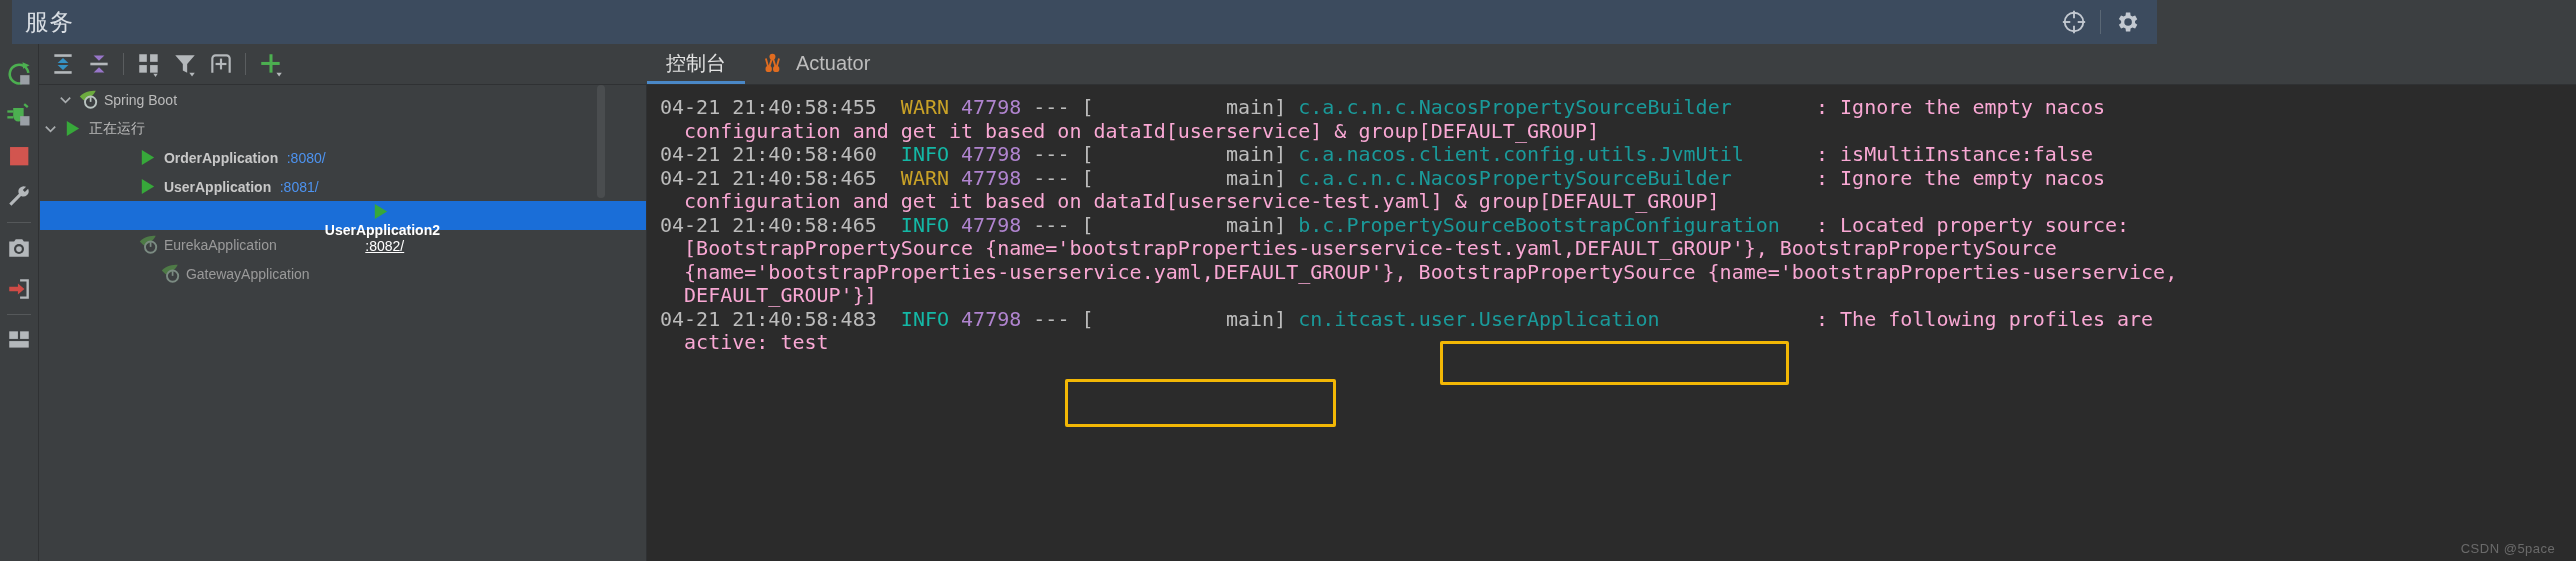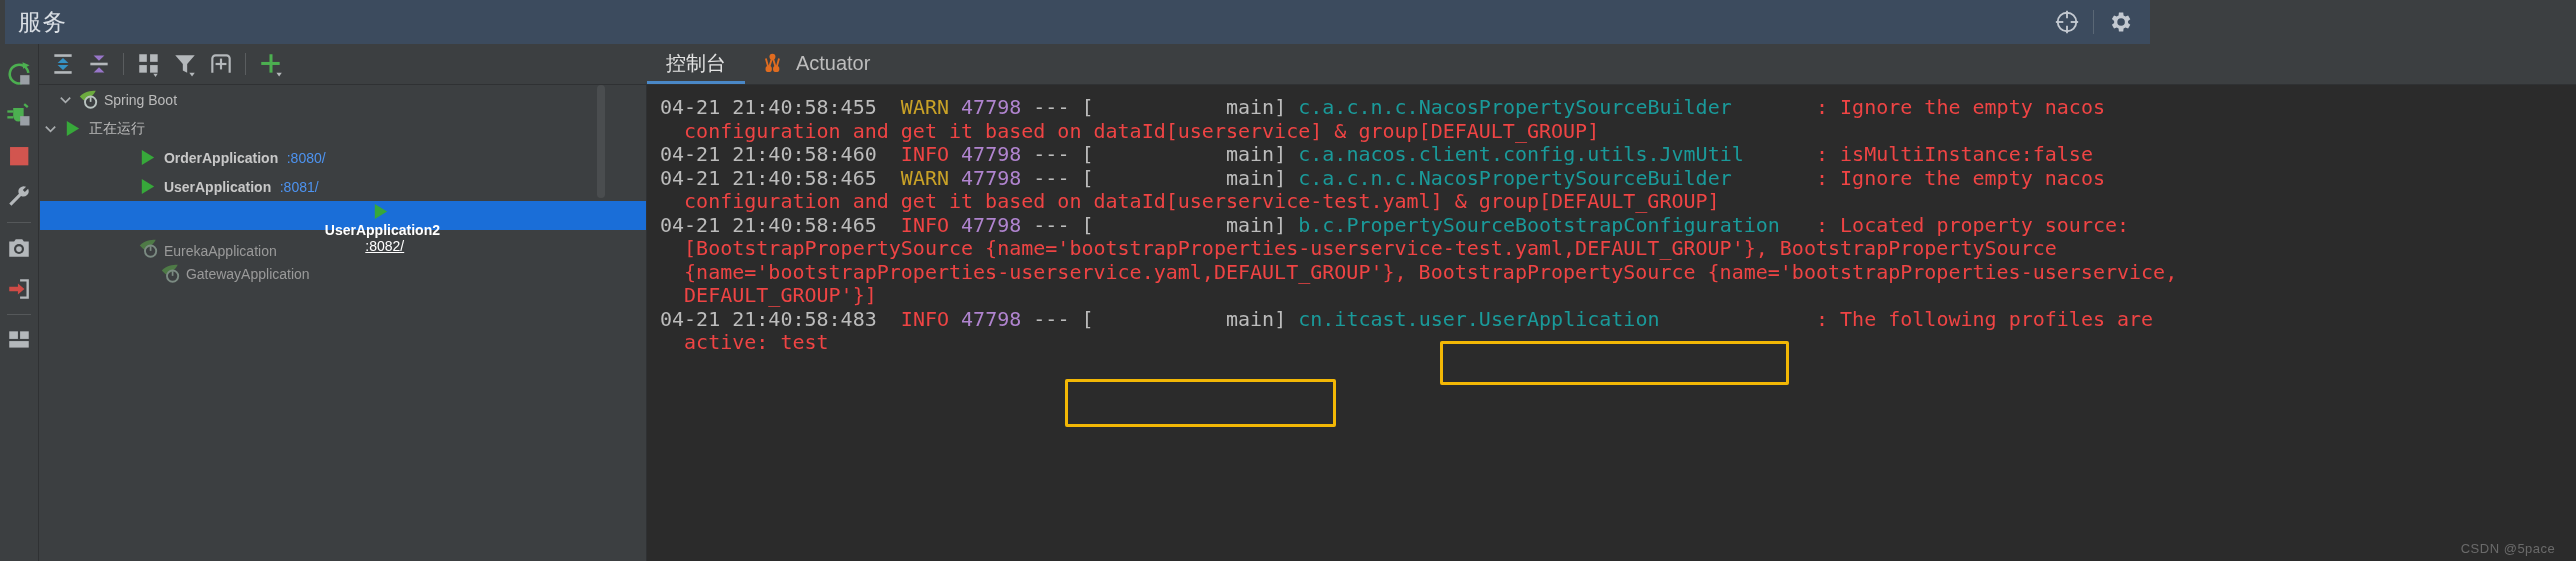--- a/index.html
+++ b/index.html
@@ -12,21 +12,21 @@
     position: relative;
     width: 2576px;
     height: 562px;
     background: #3c3f41;
     overflow: hidden;
     -webkit-font-smoothing: antialiased;
   }
 
   
   .titlebar {
-    position: absolute; left: 5px; top: 0;
+    position: absolute; left: 12px; top: 0;
     width: 2145px; height: 44px;
     background: #3c4b5e;
     display: flex; align-items: flex-end;
   }
   .titlebar-text {
     margin-left: 13px;
     color: #d8dde3;
     font-size: 23.5px;
     letter-spacing: 0.9px;
     line-height: 44px;
@@ -146,26 +146,26 @@
     font-family: "DejaVu Sans Mono", "Liberation Mono", monospace;
     font-size: 20px;
     line-height: 23.5px;
     color: #a9b7c6;
     padding: 11.3px 0 0 13px;
     white-space: pre;
   }
   .logline { height: 23.5px; white-space: pre; }
   .c-ts    { color: #bcbcbc; }
   .c-warn  { color: #c9a227; }
-  .c-info  { color: #ef4444; }
+  .c-info  { color: #14b8a6; }
   .c-pid   { color: #b084cf; }
   .c-dash  { color: #bcbcbc; }
   .c-thread{ color: #bcbcbc; }
   .c-logger{ color: #1a9a9a; }
-  .c-msg   { color: #ef4444; }
+  .c-msg   { color: #f9a8d4; }
 
   .hl-box {
     position: absolute;
     border: 3.8px solid #f2b705;
     border-radius: 1.9px;
     pointer-events: none;
   }
 
   .watermark {
     position: absolute;
@@ -366,21 +366,21 @@
       <div class="node selected" style="padding-left: 75px;">
         <span class="chev-spacer"></span>
         <span class="node-icon">
           <svg width="19" height="19" viewBox="0 0 20 20">
             <path fill="#37a83a" d="M4 2l13 8-13 8z"></path>
           </svg>
         </span>
         <span class="node-label bold">UserApplication2</span>
         <span class="node-port">:8082/</span>
       </div>
-      <div class="node" style="padding-left: 75px; align-items: flex-end;">
+      <div class="node" style="padding-left: 75px;">
         <span class="chev-spacer"></span>
         <span class="node-icon">
           <svg width="22.5" height="22.5" viewBox="0 0 24 24">
             <path fill="#4e7a46" d="M3 9c5-5 11-6 17-6-3 6-8 9-13 10z"></path>
             <circle cx="14.5" cy="15" r="6" fill="none" stroke="#7b8b82" stroke-width="2"></circle>
             <rect x="13.6" y="9.8" width="1.8" height="5" fill="#7b8b82"></rect>
           </svg>
         </span>
         <span class="node-label dim">EurekaApplication</span>
       </div>

